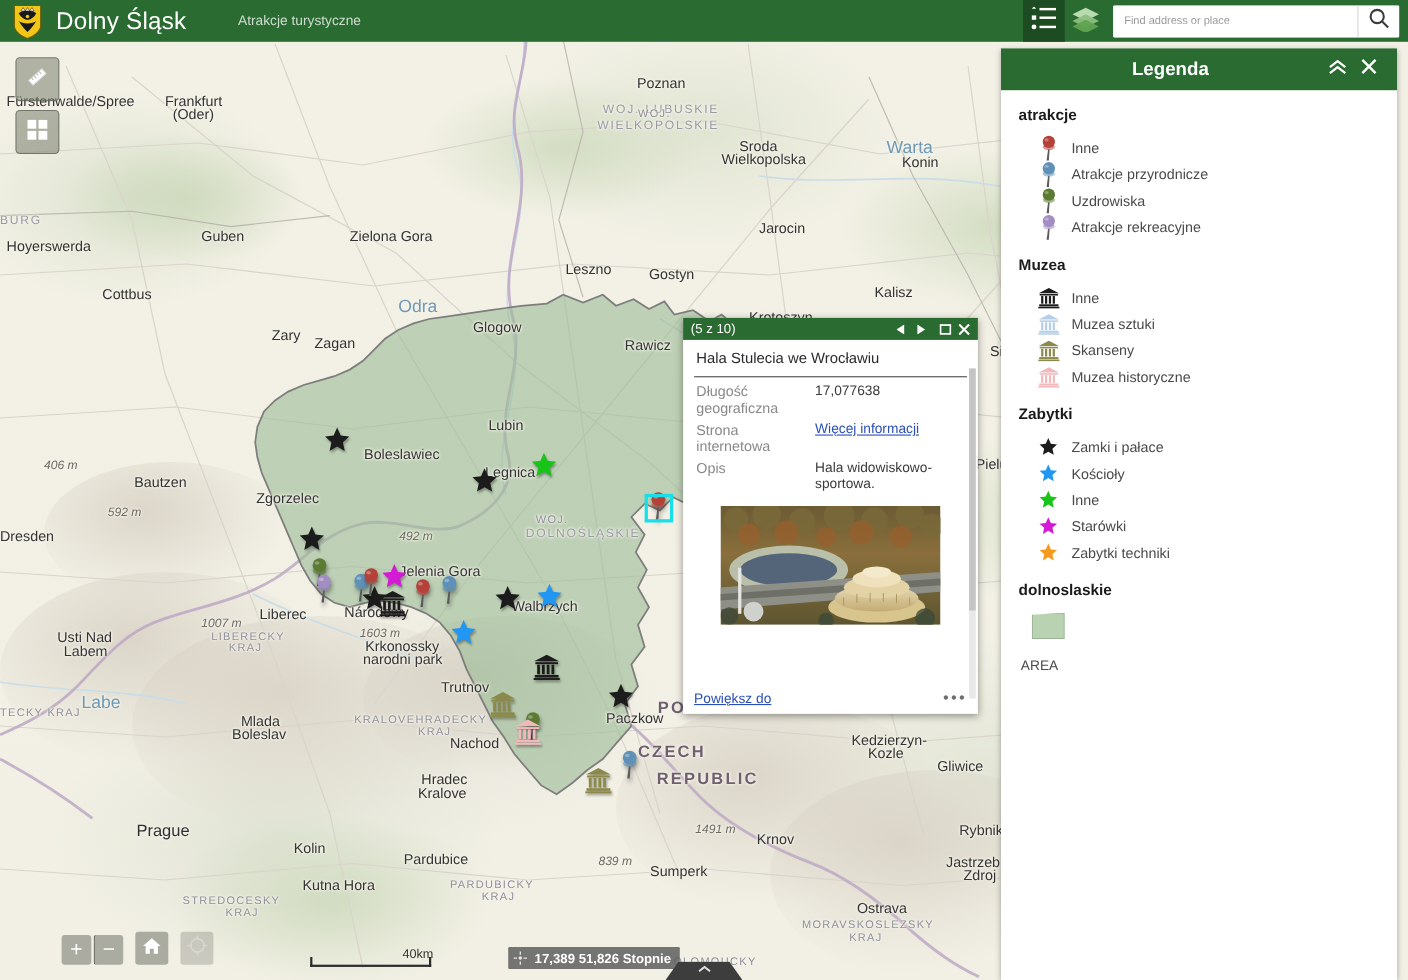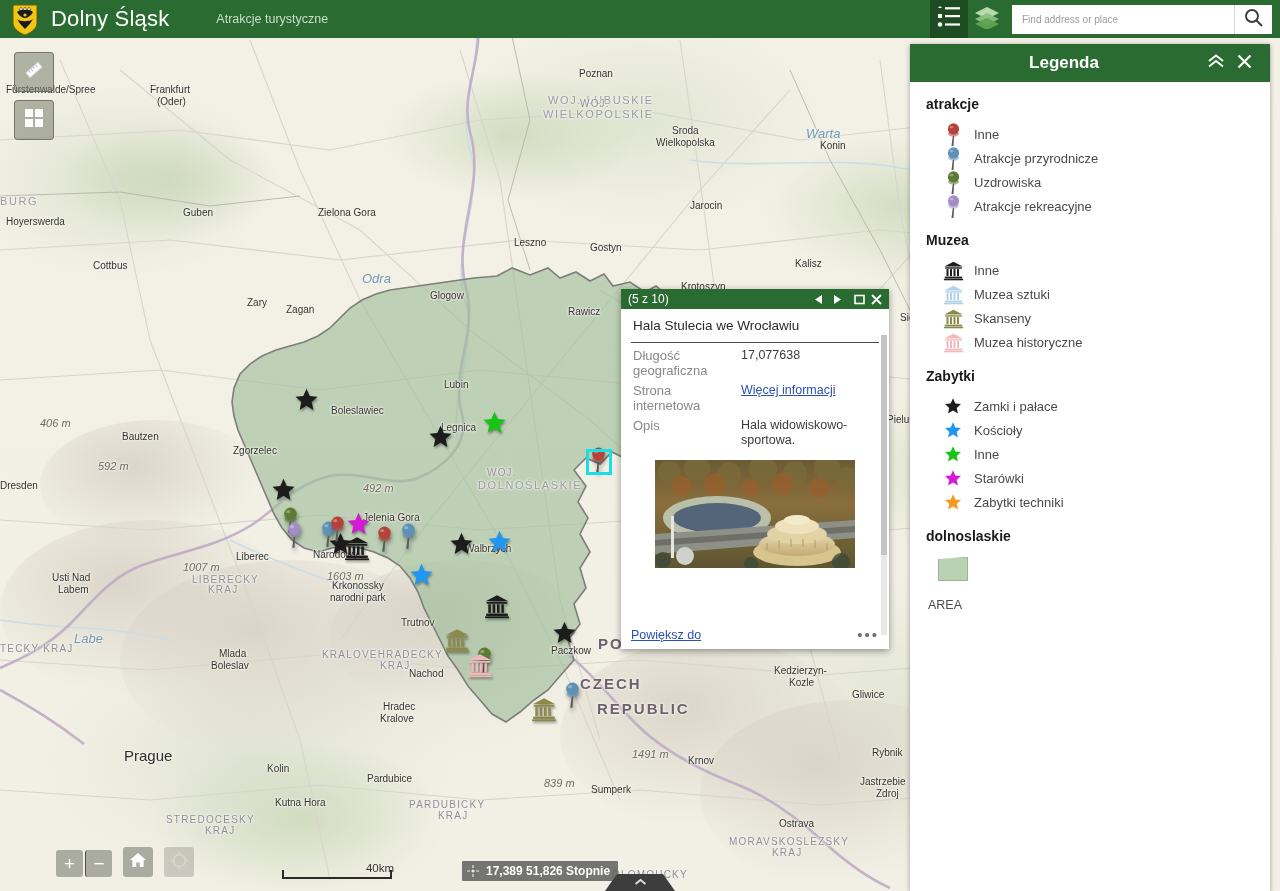--- a/index.html
+++ b/index.html
@@ -40,27 +40,27 @@
   }
 
   
   #lines { position:absolute; left:0; top:0; width:1280px; height:891px; pointer-events:none; }
 
   .lbl {
     position: absolute; color: #3f3f42; font-size: 12px;
     white-space: nowrap; pointer-events: none;
     text-shadow: 0 0 3px #f5f3ea, 0 0 3px #f5f3ea, 0 0 2px #f5f3ea;
   }
-  .lbl.city { font-size: 10px; color: #333; }
+  .lbl.city { font-size: 13px; color: #333; }
   .lbl.big { font-size: 15px; color: #2e2e30; }
   .lbl.admin {
     color: #9a9aa6; letter-spacing: 1.6px; font-size: 11px;
   }
   .lbl.admin2 { color:#8f8f9c; letter-spacing:1.2px; font-size:10px; }
-  .lbl.water { color:#6f9ab5; font-style: italic; font-size: 13px; }
+  .lbl.water { color:#6f9ab5; font-size: 16px; }
   .lbl.elev { color:#6b6b63; font-style: italic; font-size: 11px; }
   .lbl.country {
     color:#6f5f6f; letter-spacing: 2px; font-size: 15px; font-weight:600;
   }
 
   
   .marker { position: absolute; pointer-events: auto; cursor: pointer; }
   .star { position:absolute; width:0; height:0; cursor:pointer; }
   .star svg { display:block; filter: drop-shadow(1px 2px 1px rgba(0,0,0,.35)); }
   .pin svg { display:block; filter: drop-shadow(1px 3px 2px rgba(0,0,0,.4)); }

